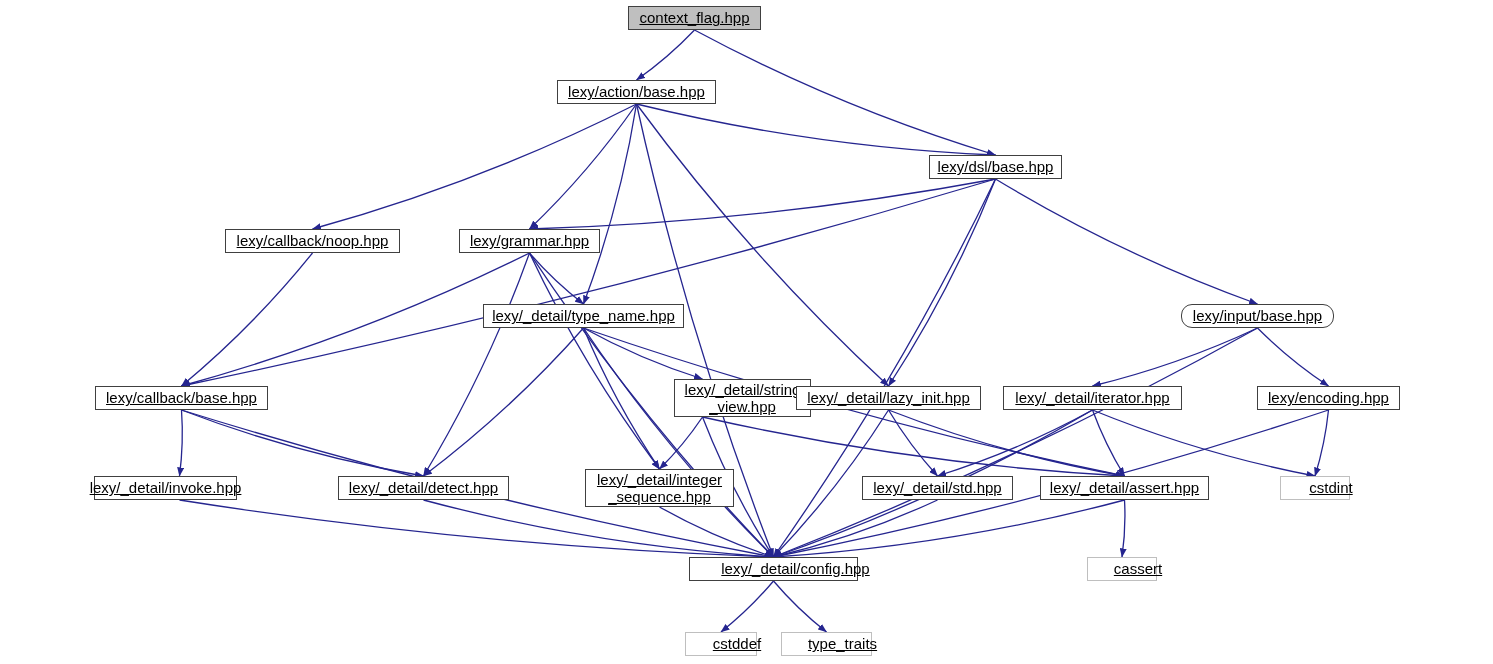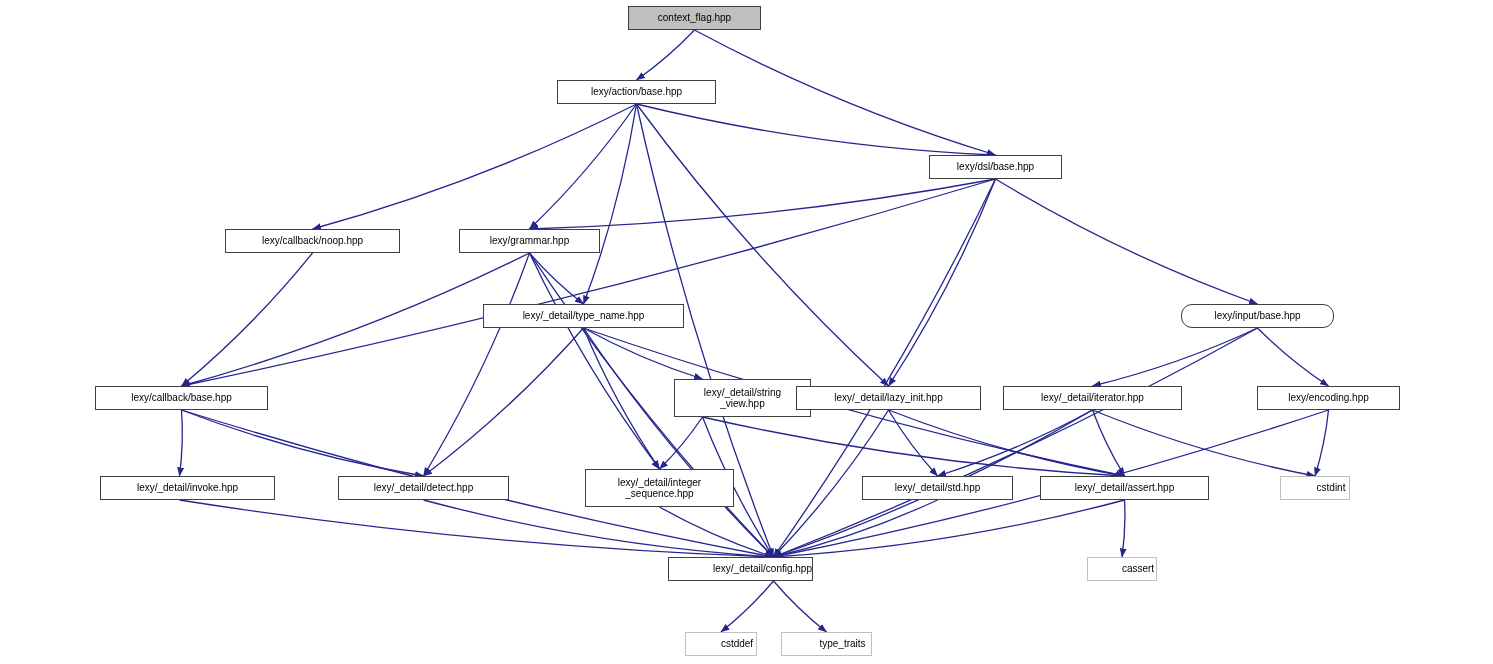--- a/index.html
+++ b/index.html
@@ -23,28 +23,29 @@
     top: 0;
     width: 1493px;
     height: 664px;
   }
   .node {
     position: absolute;
     box-sizing: border-box;
     border: 1px solid #404040;
     background: #ffffff;
     color: #000000;
-    font-size: 10px;
+    font-size: 15px;
     line-height: 1.15;
     text-align: center;
     display: flex;
     align-items: center;
     justify-content: center;
     white-space: pre-line;
     z-index: 2;
+    text-decoration: underline;
   }
   .node.root {
     background: #bfbfbf;
   }
   .node.ext {
     border: 1px solid #bfbfbf;
     color: #000000;
     padding-left: 32px;
   }
 </style>
@@ -117,24 +118,24 @@
     <div class="node" style="left: 225px; top: 229px; width: 175px; height: 24px;">lexy/callback/noop.hpp</div>
     <div class="node" style="left: 459px; top: 229px; width: 141px; height: 24px;">lexy/grammar.hpp</div>
     <div class="node" style="left: 483px; top: 304px; width: 201px; height: 24px;">lexy/_detail/type_name.hpp</div>
     <div class="node" style="left: 1181px; top: 304px; width: 153px; height: 24px; border-radius: 11px;">lexy/input/base.hpp</div>
     <div class="node" style="left: 95px; top: 386px; width: 173px; height: 24px;">lexy/callback/base.hpp</div>
     <div class="node" style="left: 634px; top: 379px; width: 137px; height: 38px; margin-left: 40px;">lexy/_detail/string
 _view.hpp</div>
     <div class="node" style="left: 796px; top: 386px; width: 185px; height: 24px;">lexy/_detail/lazy_init.hpp</div>
     <div class="node" style="left: 1003px; top: 386px; width: 179px; height: 24px;">lexy/_detail/iterator.hpp</div>
     <div class="node" style="left: 1257px; top: 386px; width: 143px; height: 24px;">lexy/encoding.hpp</div>
-    <div class="node" style="left: 100px; top: 476px; width: 175px; height: 24px;">lexy/_detail/invoke.hpp</div>
+    <div class="node" style="left: 94px; top: 476px; width: 143px; height: 24px;">lexy/_detail/invoke.hpp</div>
     <div class="node" style="left: 338px; top: 476px; width: 171px; height: 24px;">lexy/_detail/detect.hpp</div>
     <div class="node" style="left: 585px; top: 469px; width: 149px; height: 38px;">lexy/_detail/integer
 _sequence.hpp</div>
     <div class="node" style="left: 862px; top: 476px; width: 151px; height: 24px;">lexy/_detail/std.hpp</div>
     <div class="node" style="left: 1040px; top: 476px; width: 169px; height: 24px;">lexy/_detail/assert.hpp</div>
     <div class="node ext" style="left: 1280px; top: 476px; width: 70px; height: 24px;">cstdint</div>
-    <div class="node" style="left: 668px; top: 557px; width: 145px; height: 24px; padding-left: 44px;">lexy/_detail/config.hpp</div>
+    <div class="node" style="left: 689px; top: 557px; width: 169px; height: 24px; padding-left: 44px;">lexy/_detail/config.hpp</div>
     <div class="node ext" style="left: 1087px; top: 557px; width: 70px; height: 24px;">cassert</div>
     <div class="node ext" style="left: 685px; top: 632px; width: 72px; height: 24px;">cstddef</div>
     <div class="node ext" style="left: 781px; top: 632px; width: 91px; height: 24px;">type_traits</div>
   </div>
 
 </body></html>

